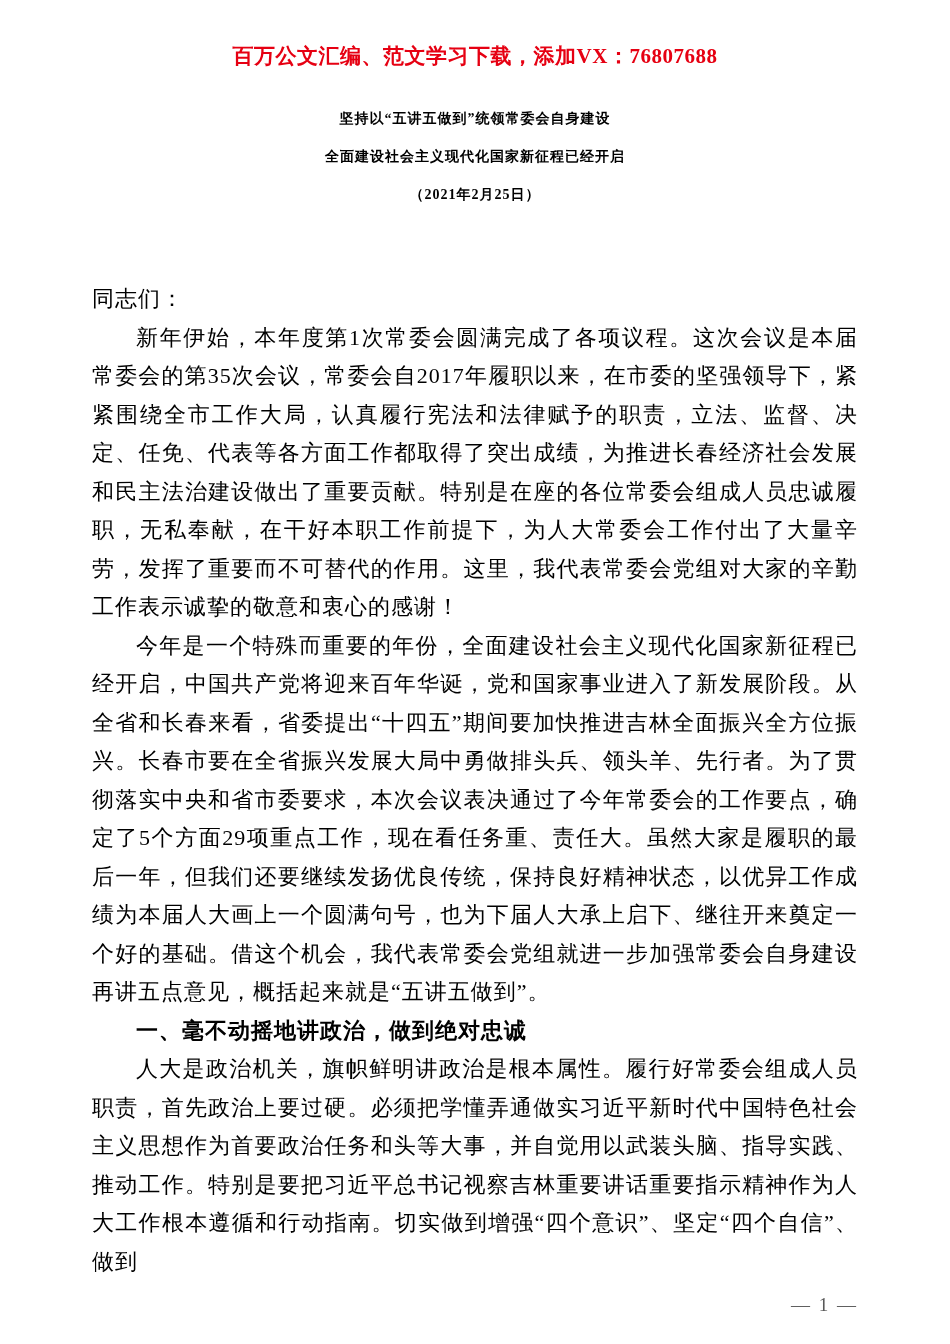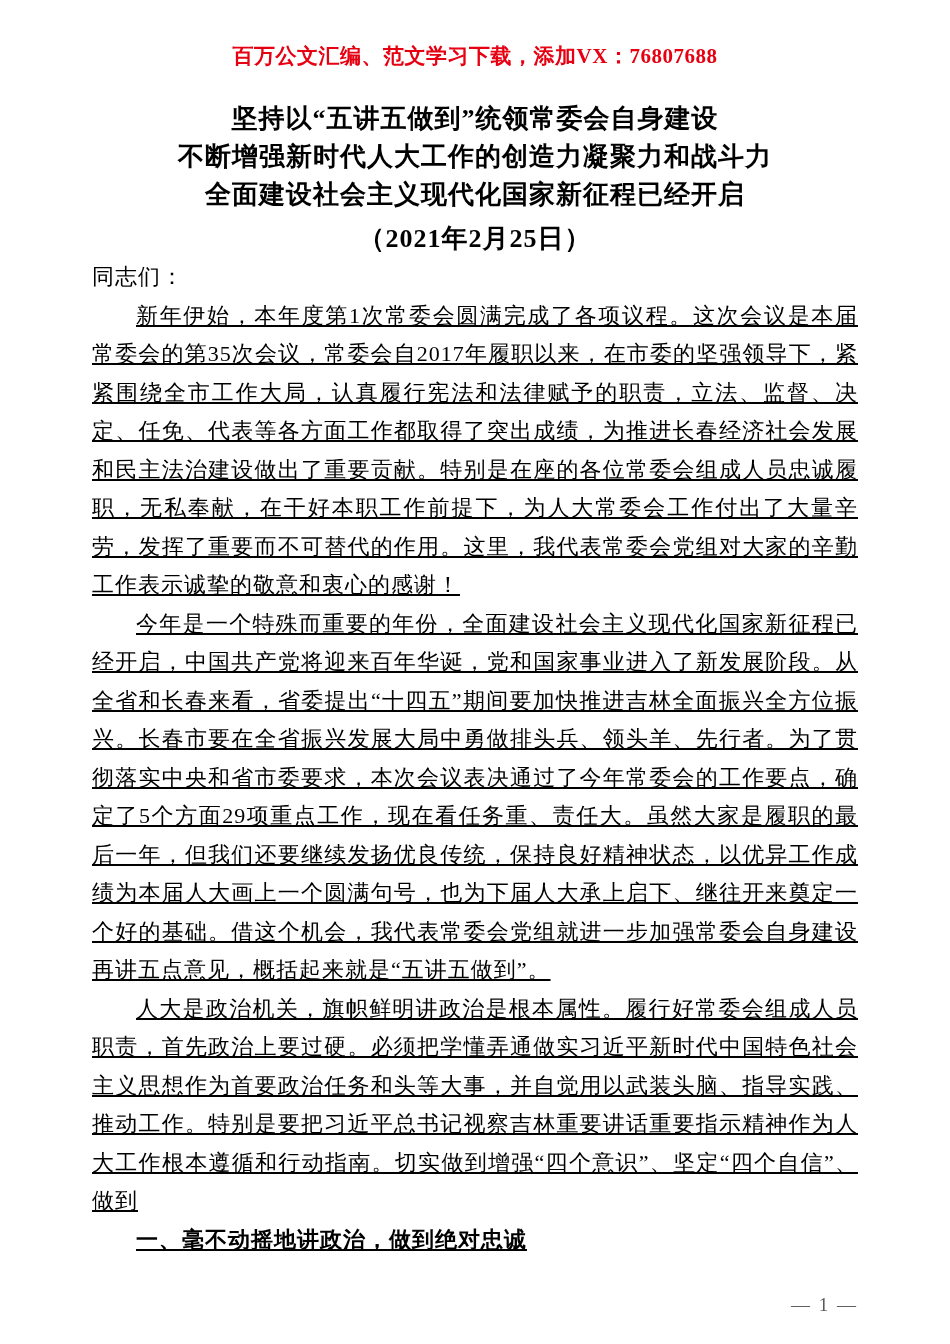--- a/index.html
+++ b/index.html
@@ -19,63 +19,63 @@
     text-align: center;
     font-size: 21px;
     font-weight: bold;
     color: #e60012;
     letter-spacing: 0.5px;
     margin-bottom: 30px;
   }
   .title-block {
     text-align: center;
     font-weight: bold;
-    font-size: 26px;
+    font-size: 14px;
     line-height: 38px;
     letter-spacing: 1px;
   }
   .title-line.date-line {
-    margin-top: 6px;
+    margin-top: 0px;
   }
   .doc-body {
+    margin-top: 66px;
     font-size: 22px;
     line-height: 38.5px;
     letter-spacing: 1px;
     text-align: justify;
   }
   .doc-body p { margin: 0; }
   .salutation { text-indent: 0; }
-  .para { text-indent: 2em; text-decoration: underline; }
+  .para { text-indent: 2em; }
   .section-heading { text-indent: 2em; font-weight: bold; }
   .page-number {
     position: absolute;
     right: 85px;
     bottom: 28px;
     font-size: 19px;
     color: #595959;
     letter-spacing: 2px;
   }
 </style>
 </head>
 <body>
 
 <div class="page">
 
   <div class="notice">百万公文汇编、范文学习下载，添加VX：76807688</div>
 
   <div class="title-block">
     <div class="title-line">坚持以“五讲五做到”统领常委会自身建设</div>
-    <div class="title-line">不断增强新时代人大工作的创造力凝聚力和战斗力</div>
     <div class="title-line">全面建设社会主义现代化国家新征程已经开启</div>
     <div class="title-line date-line">（2021年2月25日）</div>
   </div>
 
   <div class="doc-body">
     <p class="salutation">同志们：</p>
     <p class="para">新年伊始，本年度第1次常委会圆满完成了各项议程。这次会议是本届常委会的第35次会议，常委会自2017年履职以来，在市委的坚强领导下，紧紧围绕全市工作大局，认真履行宪法和法律赋予的职责，立法、监督、决定、任免、代表等各方面工作都取得了突出成绩，为推进长春经济社会发展和民主法治建设做出了重要贡献。特别是在座的各位常委会组成人员忠诚履职，无私奉献，在干好本职工作前提下，为人大常委会工作付出了大量辛劳，发挥了重要而不可替代的作用。这里，我代表常委会党组对大家的辛勤工作表示诚挚的敬意和衷心的感谢！</p>
     <p class="para">今年是一个特殊而重要的年份，全面建设社会主义现代化国家新征程已经开启，中国共产党将迎来百年华诞，党和国家事业进入了新发展阶段。从全省和长春来看，省委提出“十四五”期间要加快推进吉林全面振兴全方位振兴。长春市要在全省振兴发展大局中勇做排头兵、领头羊、先行者。为了贯彻落实中央和省市委要求，本次会议表决通过了今年常委会的工作要点，确定了5个方面29项重点工作，现在看任务重、责任大。虽然大家是履职的最后一年，但我们还要继续发扬优良传统，保持良好精神状态，以优异工作成绩为本届人大画上一个圆满句号，也为下届人大承上启下、继往开来奠定一个好的基础。借这个机会，我代表常委会党组就进一步加强常委会自身建设再讲五点意见，概括起来就是“五讲五做到”。</p>
+    <p class="para section-heading">一、毫不动摇地讲政治，做到绝对忠诚</p>
     <p class="para">人大是政治机关，旗帜鲜明讲政治是根本属性。履行好常委会组成人员职责，首先政治上要过硬。必须把学懂弄通做实习近平新时代中国特色社会主义思想作为首要政治任务和头等大事，并自觉用以武装头脑、指导实践、推动工作。特别是要把习近平总书记视察吉林重要讲话重要指示精神作为人大工作根本遵循和行动指南。切实做到增强“四个意识”、坚定“四个自信”、做到</p>
-    <p class="para section-heading">一、毫不动摇地讲政治，做到绝对忠诚</p>
   </div>
 
   <div class="page-number">— 1 —</div>
 
 </div>
 
 </body></html>

